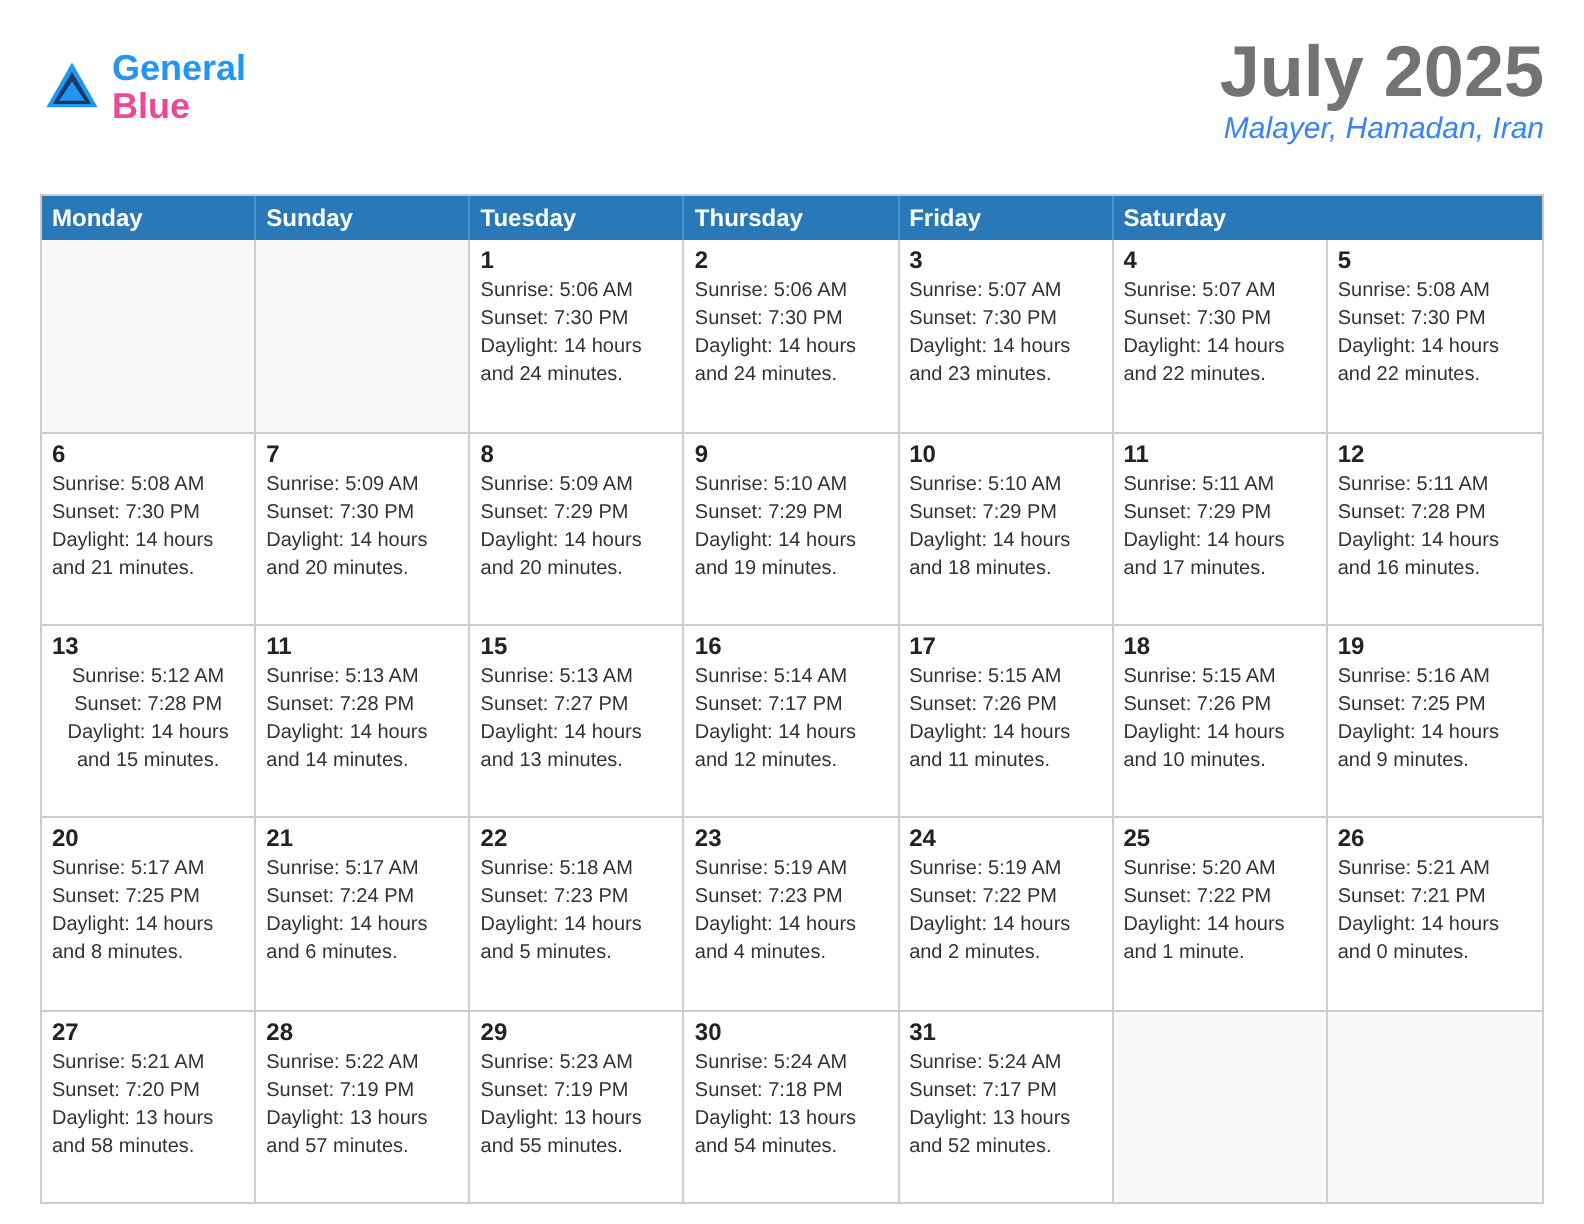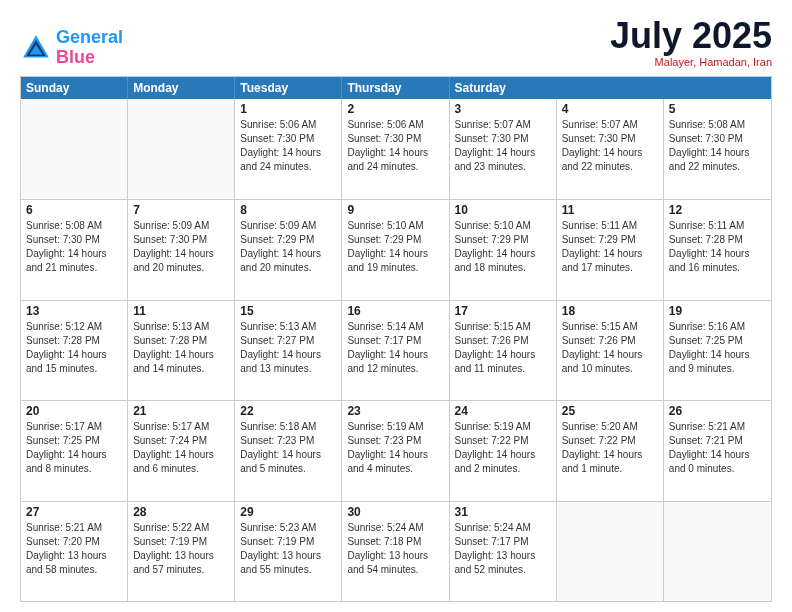--- a/index.html
+++ b/index.html
@@ -13,22 +13,22 @@
     .page {
       width: 792px;
       height: 612px;
       padding: 16px 20px 10px 20px;
       display: flex;
       flex-direction: column;
     }
     .header {
       display: flex;
       justify-content: space-between;
-      align-items: flex-end;
-      margin-bottom: 8px;
+      align-items: center;
+      margin-bottom: 24px;
     }
     .logo {
       display: flex;
       align-items: center;
       gap: 4px;
     }
     .logo-text {
       font-size: 18px;
       font-weight: bold;
       color: #1a3a6b;
@@ -40,26 +40,27 @@
     .logo-icon {
       width: 32px;
       height: 32px;
     }
     .title-section {
       text-align: right;
     }
     .month-title {
       font-size: 36px;
       font-weight: bold;
-      color: #0f172a;
+      color: #737373;
       line-height: 1.1;
     }
     .location {
-      font-size: 11px;
-      color: #b91c1c;
+      font-size: 15px;
+      color: #3b82f6;
+      font-style: italic;
     }
     .calendar {
       flex: 1;
       display: flex;
       flex-direction: column;
       border: 1px solid #ccc;
     }
     .cal-header {
       display: grid;
       grid-template-columns: repeat(7, 1fr);
@@ -126,24 +127,25 @@
       </div>
     </div>
     <div class="title-section">
       <div class="month-title">July 2025</div>
       <div class="location">Malayer, Hamadan, Iran</div>
     </div>
   </div>
 
   <div class="calendar">
     <div class="cal-header">
-    <div class="cal-header-cell">Sunday</div>
-        <div class="cal-header-cell">Monday</div>
+    <div class="cal-header-cell">Monday</div>
+        <div class="cal-header-cell">Sunday</div>
         <div class="cal-header-cell">Tuesday</div>
         <div class="cal-header-cell">Thursday</div>
+        <div class="cal-header-cell">Friday</div>
         <div class="cal-header-cell">Saturday</div>
       </div>
     <div class="cal-body">
     <div class="cal-row">
           <div class="cal-cell empty"></div>
           <div class="cal-cell empty"></div>
           <div class="cal-cell">
             <span class="day-num">1</span>
             <div class="day-info" style="white-space: pre-line;">Sunrise: 5:06 AM
 Sunset: 7:30 PM
@@ -214,21 +216,21 @@
           <div class="cal-cell">
             <span class="day-num">12</span>
             <div class="day-info" style="white-space: pre-line;">Sunrise: 5:11 AM
 Sunset: 7:28 PM
 Daylight: 14 hours and 16 minutes.</div>
           </div>
         </div>
         <div class="cal-row">
           <div class="cal-cell">
             <span class="day-num">13</span>
-            <div class="day-info" style="white-space: pre-line;">Sunrise: 5:12 AM
+            <div class="day-info" style="white-space: pre-line; text-align: center;">Sunrise: 5:12 AM
 Sunset: 7:28 PM
 Daylight: 14 hours and 15 minutes.</div>
           </div>
           <div class="cal-cell">
             <span class="day-num">11</span>
             <div class="day-info" style="white-space: pre-line;">Sunrise: 5:13 AM
 Sunset: 7:28 PM
 Daylight: 14 hours and 14 minutes.</div>
           </div>
           <div class="cal-cell">

